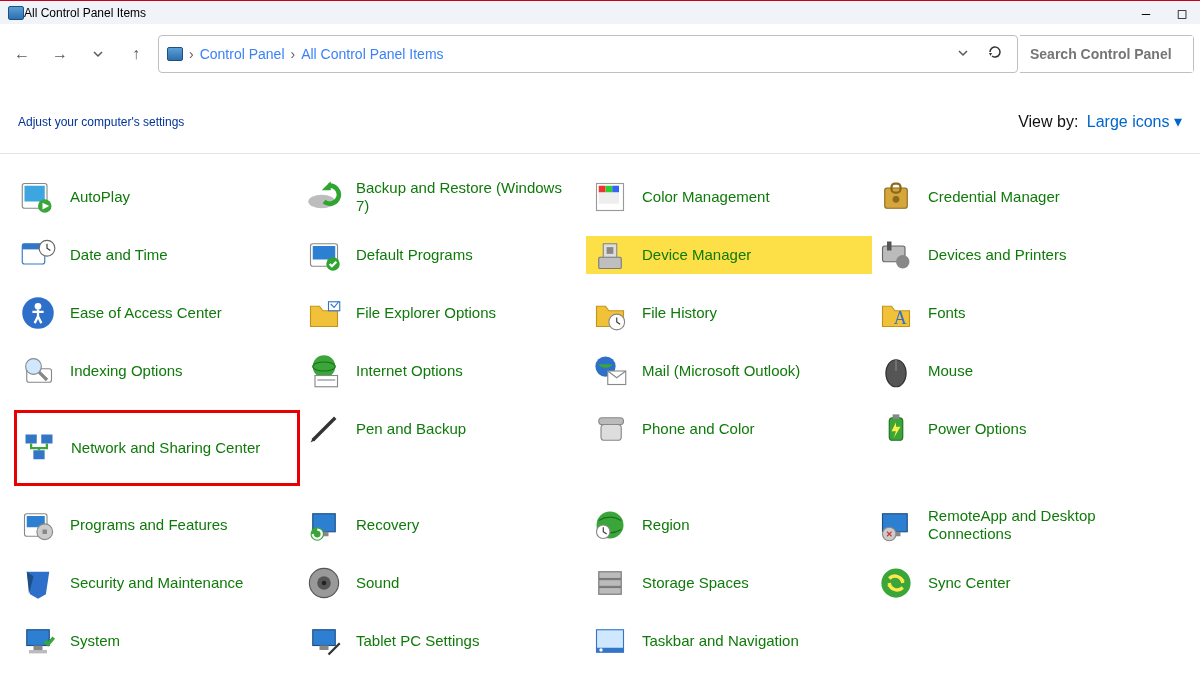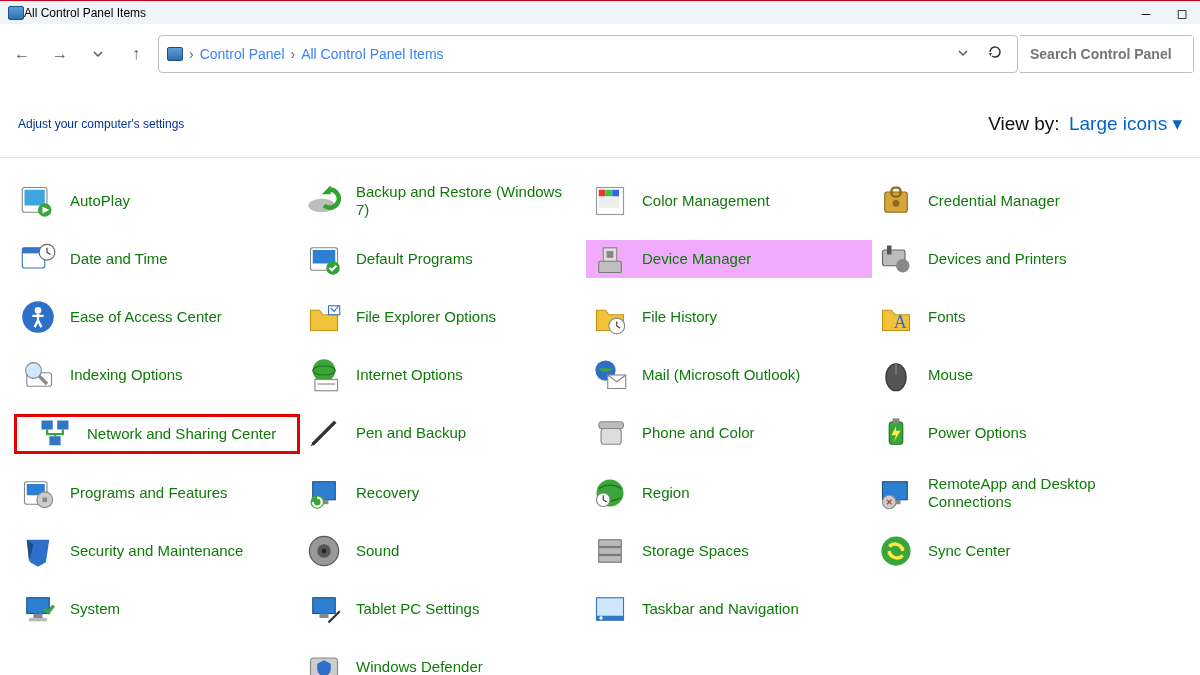--- a/index.html
+++ b/index.html
@@ -12,26 +12,26 @@
     .nav-arrow { width: 32px; height: 32px; display: flex; align-items: center; justify-content: center; font-size: 16px; color: #595959; cursor: pointer; }
     .address { flex: 1; height: 38px; border: 1px solid #bfbfbf; border-radius: 4px; display: flex; align-items: center; padding: 0 8px; gap: 6px; }
     .address .sep { color: #5e5e5e; }
     .address .crumb { color: #3b82f6; cursor: pointer; }
     .addr-dd { margin-left: auto; color: #666; cursor: pointer; padding: 0 6px; }
     .refresh { color: #333; cursor: pointer; padding: 0 6px; }
     .search { width: 174px; height: 38px; border: 1px solid #bfbfbf; border-left: none; border-radius: 0 4px 4px 0; margin-left: -4px; }
     .search input { width: 100%; height: 100%; border: none; outline: none; padding: 0 10px; font-size: 14px; color: #767676; font-weight: bold; }
     .header { display: flex; align-items: center; justify-content: space-between; padding: 28px 18px 22px 18px; border-bottom: 1px solid #e5e5e5; }
     .header .title { color: #003399; font-size: 12px; }
-    .viewby { font-size: 19px; color: #111; }
+    .viewby { font-size: 16px; color: #111; }
     .viewby a { color: #0066cc; text-decoration: none; margin-left: 4px; }
     .grid { padding: 24px 0 0 14px; display: grid; grid-template-columns: repeat(4, 286px); row-gap: 20px; }
     .item { display: flex; align-items: center; gap: 14px; height: 38px; padding: 0 6px; cursor: pointer; }
-    .item.hovered { background: #f0abfc; }
-    .item.red-box { border: 3px solid #e60000; padding: 2px 20px; height: 40px; }
+    .item.hovered { background: #fde047; }
+    .item.red-box { border: 3px solid #e60000; padding: 2px 4px; height: 76px; }
     .icon { width: 36px; height: 36px; display: flex; align-items: center; justify-content: center; flex-shrink: 0; }
     .label { color: #0f7a0a; font-size: 15px; line-height: 1.2; font-weight: 400; max-width: 220px; }
     .cp-icon { width: 16px; height: 14px; background: linear-gradient(#5aa0d8, #2e6fae); border: 1px solid #1d4f86; border-radius: 2px; display: inline-block; }
   </style>
 </head>
 <body>
 
 <div class="titlebar">
   <span class="cp-icon"></span>
   <span class="tb-title">All Control Panel Items</span>

